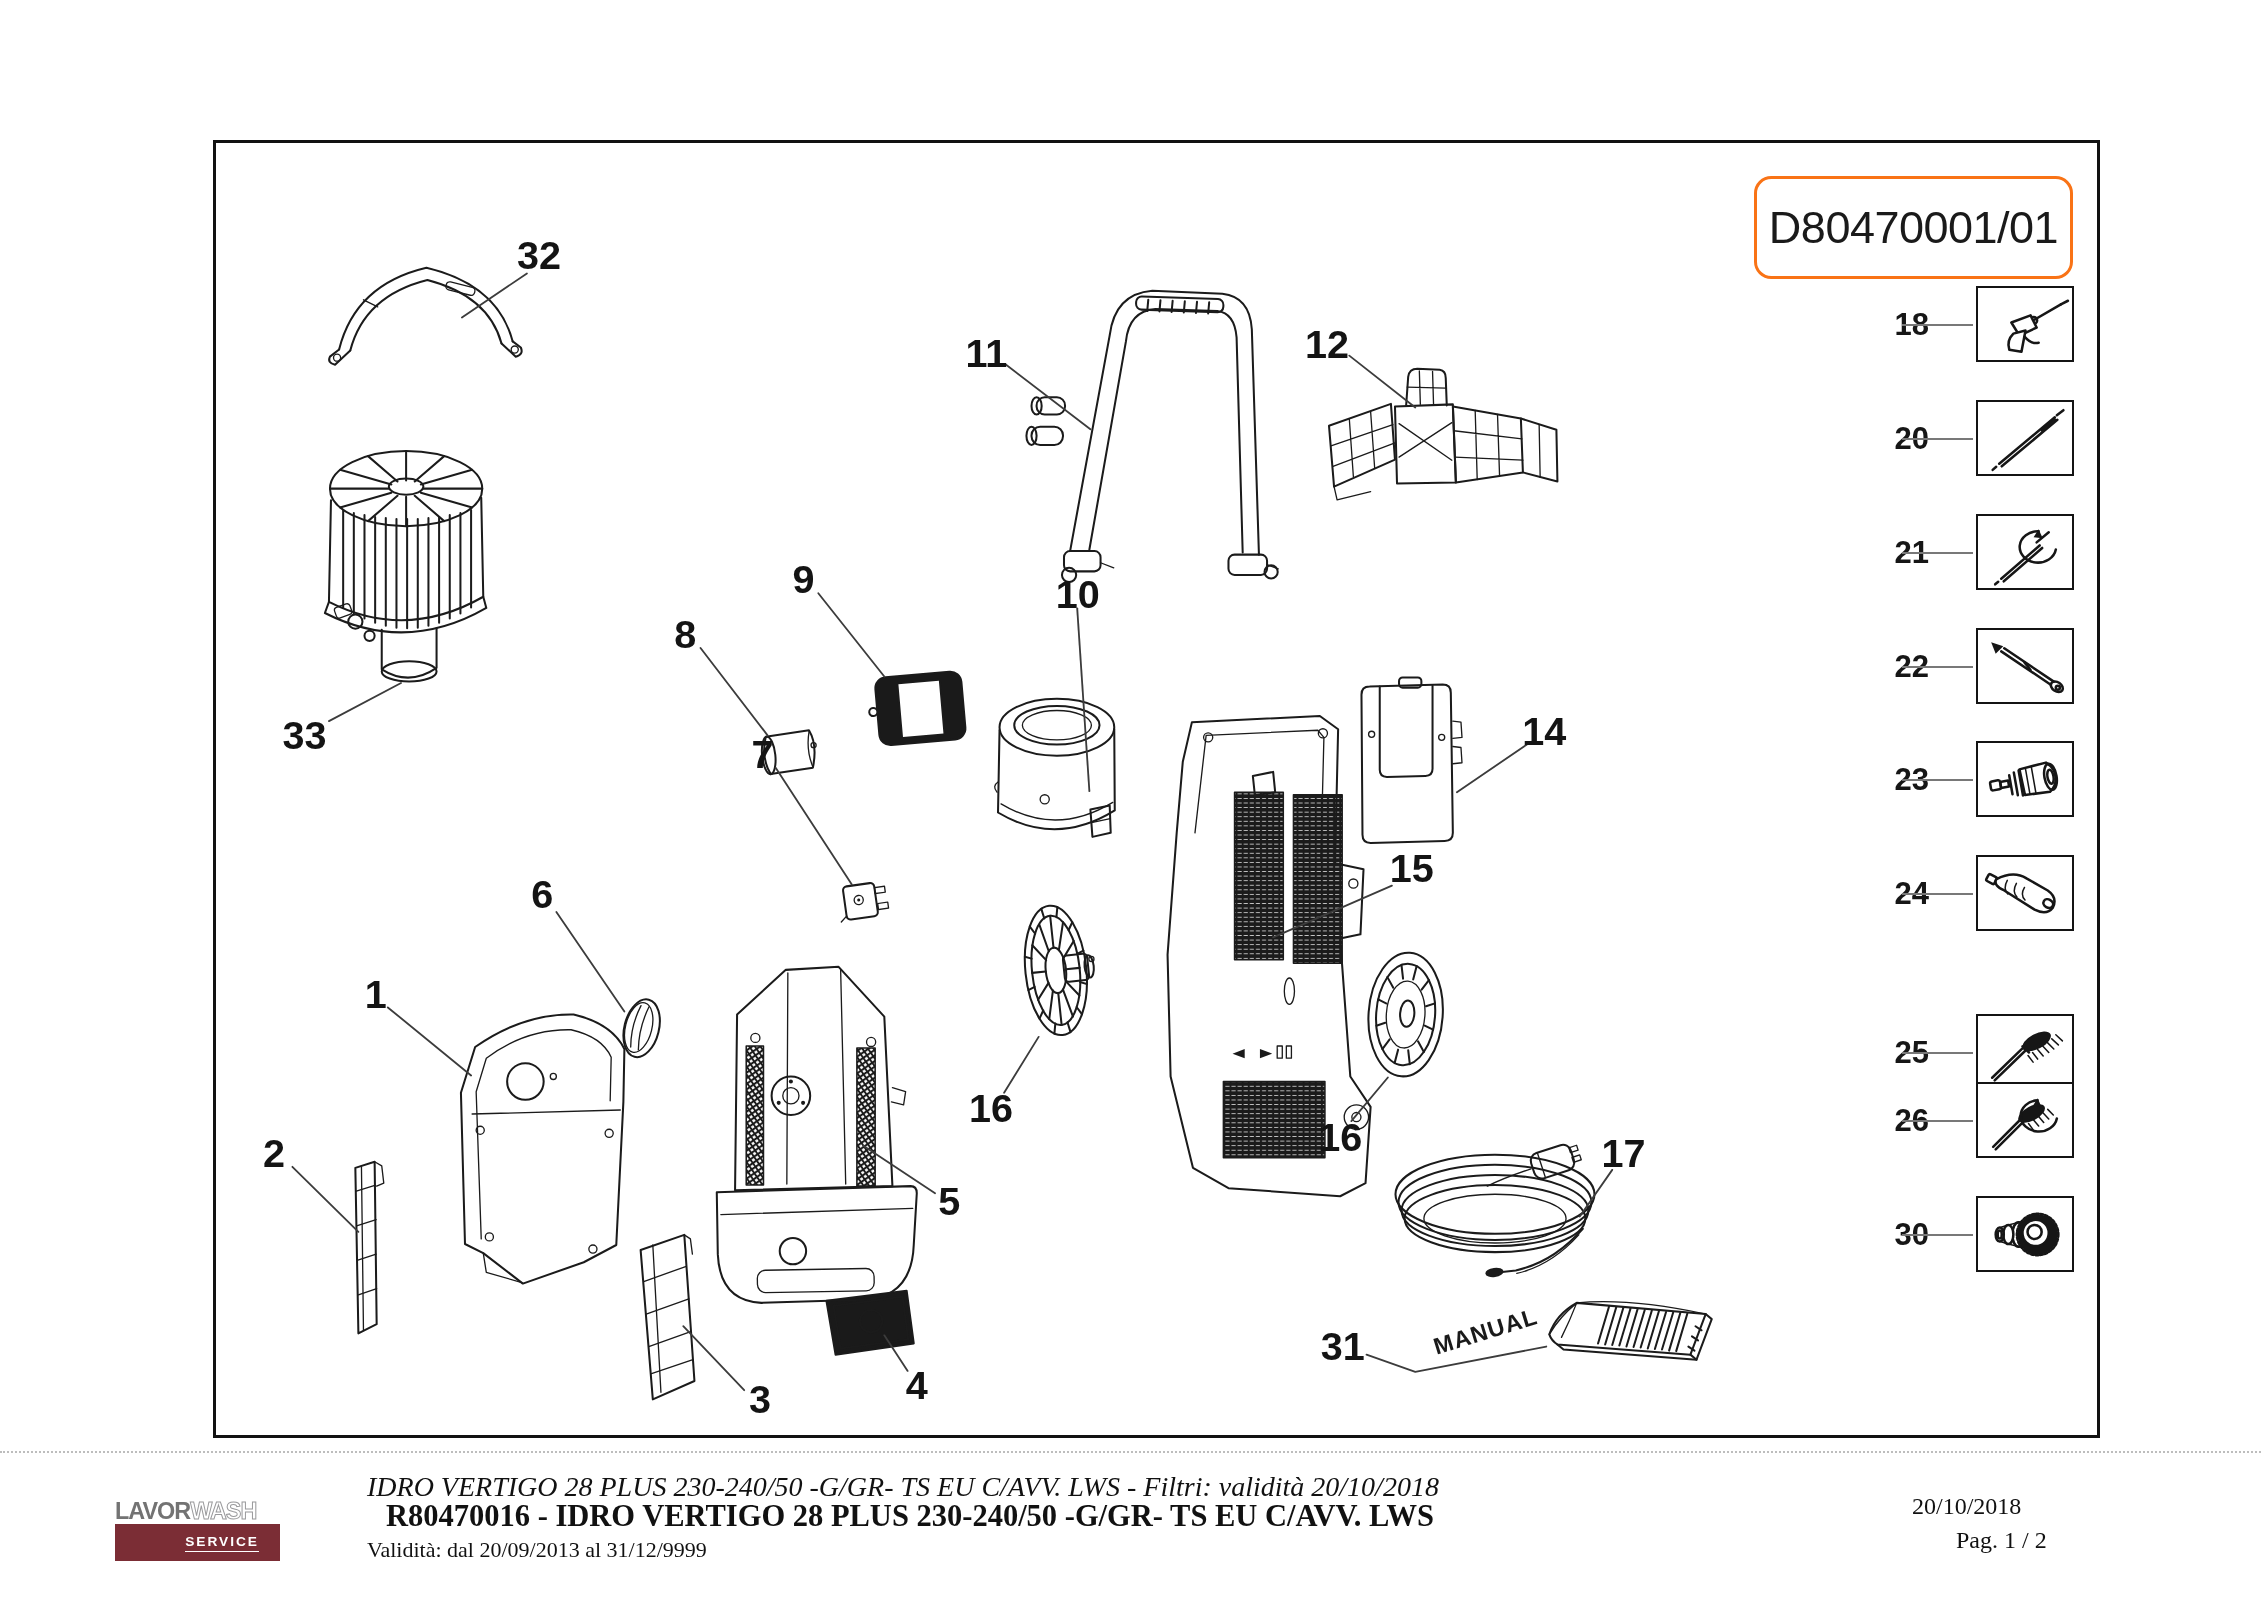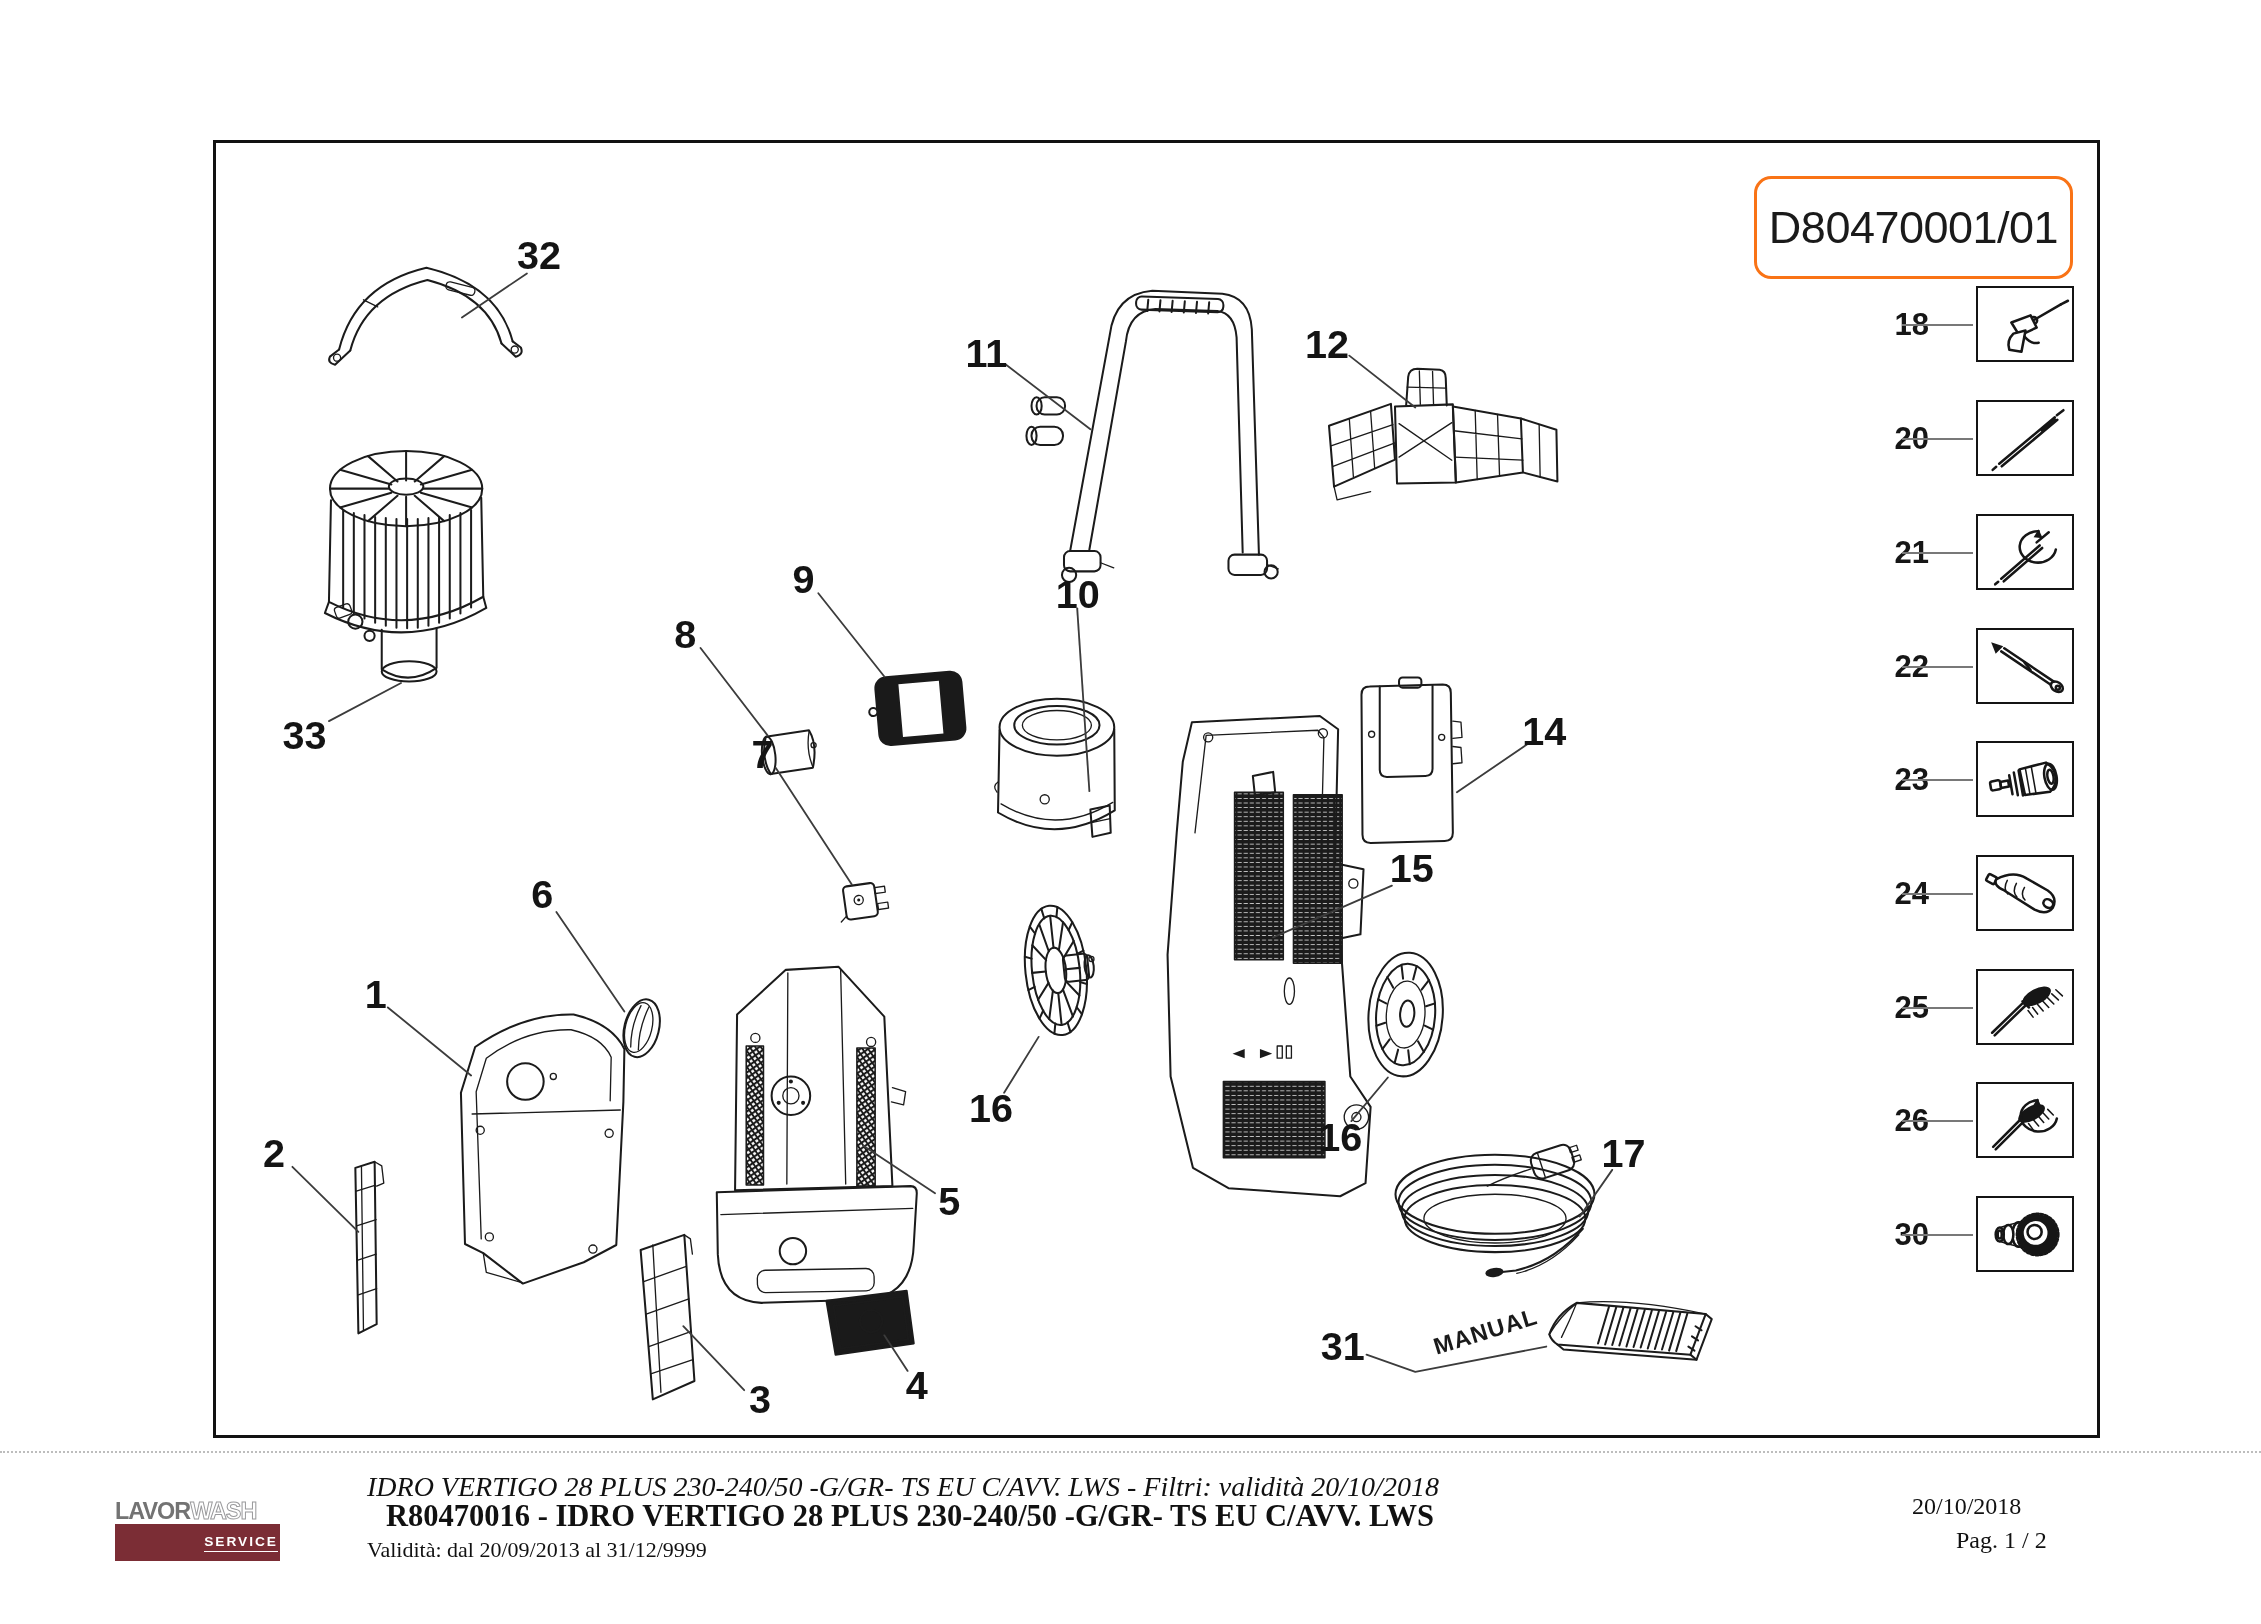--- a/index.html
+++ b/index.html
@@ -44,21 +44,21 @@
 
   
   #separator{position:absolute;left:0;top:1451px;width:2261px;height:0;
              border-top:2px dotted #bdbdbd;}
   #logo{position:absolute;left:115px;top:1499px;width:165px;height:62px;}
   #logo .logo-top{height:25.4px;background:#fff;display:flex;align-items:center;}
   #logo .brand-dark{font-size:23.4px;font-weight:900;color:#737373;letter-spacing:-1px;}
   #logo .brand-light{font-size:23.4px;font-weight:900;color:#fff;letter-spacing:-1px;
                      -webkit-text-stroke:1px #9a9a9c;}
   #logo .logo-bottom{height:37px;background:#7b2d35;display:flex;align-items:center;
-                     justify-content:flex-end;padding-right:2px;box-sizing:border-box;}
+                     justify-content:flex-end;padding-right:21px;box-sizing:border-box;}
   #logo .service{font-size:13.7px;font-weight:700;color:#fff;letter-spacing:2px;
                  border-bottom:1.5px solid #fff;padding-bottom:1.5px;}
   .ft{position:absolute;font-family:"Liberation Serif",serif;color:#111;white-space:nowrap;}
   #ft-model{left:367px;top:1471px;font-size:28px;font-style:italic;}
   #ft-title{left:367px;top:1499px;font-size:30.5px;font-weight:700;margin-left:19px;}
   #ft-validity{left:367px;top:1537px;font-size:22px;}
   #ft-date{left:1912px;top:1493px;font-size:24px;}
   #ft-page{left:1956px;top:1527px;font-size:24px;}
 </style>
 </head>
@@ -165,21 +165,21 @@
         <g>
           <rect x="18" y="36" width="18" height="15" rx="3" transform="rotate(28 27 43)"></rect>
           <path class="wh" d="M36,44 Q70,26 96,42 L138,66 Q158,80 148,100 Q136,116 112,104 L52,66 Q30,56 36,44 Z"></path>
           <path class="thin" d="M58,46 q-9,16 1,27 M76,52 q-9,16 1,27 M92,60 q-9,15 1,25"></path>
           <ellipse cx="139" cy="92" rx="10" ry="8" transform="rotate(30 139 92)"></ellipse>
         </g>
       </svg>
     </div>
   </div>
 
-  <div class="acc-row" style="top:969px">
+  <div class="acc-row" style="top:1014px">
     <div class="acc-num">25</div>
     <div class="acc-leader"></div>
     <div class="acc-box">
       <svg class="acc-icon" viewBox="0 0 186 142">
         <g>
           <line x1="28" y1="122" x2="88" y2="64"></line>
           <line x1="33" y1="127" x2="93" y2="69"></line>
           <path d="M88,60 l13,12" stroke-width="8"></path>
           <ellipse class="dk" cx="116" cy="50" rx="31" ry="15" transform="rotate(-28 116 50)"></ellipse>
           <path class="thin" d="M108,72 l10,13 M118,66 l11,13 M128,59 l12,13 M137,52 l13,13 M146,45 l13,12 M154,37 l13,12 M99,78 l10,13"></path>

